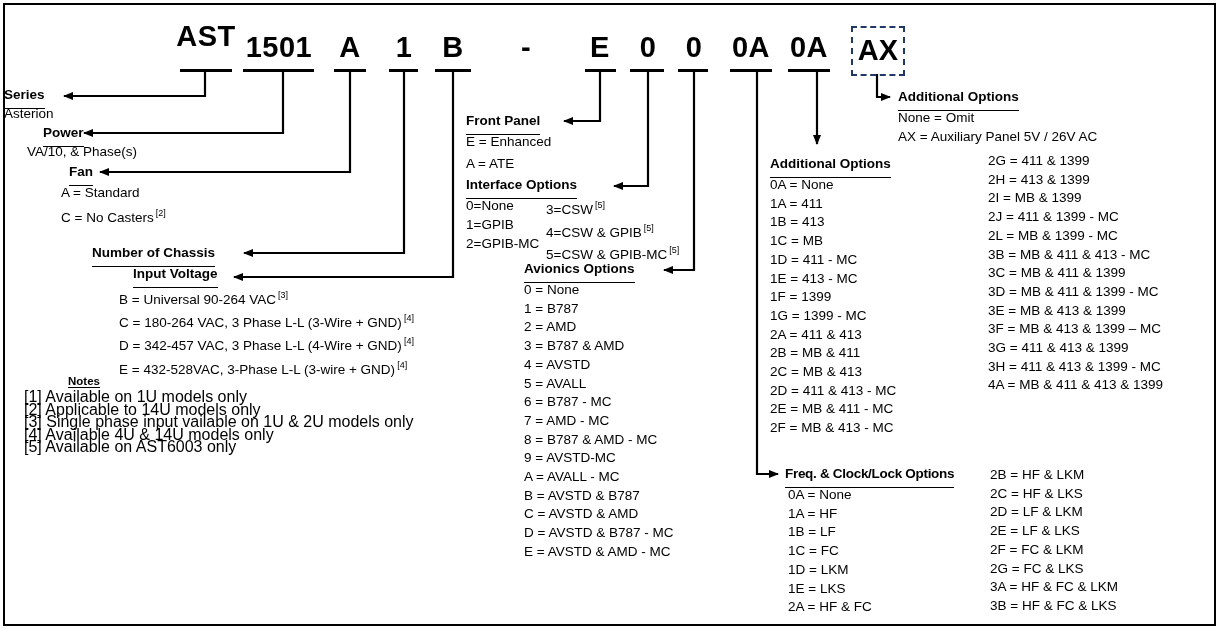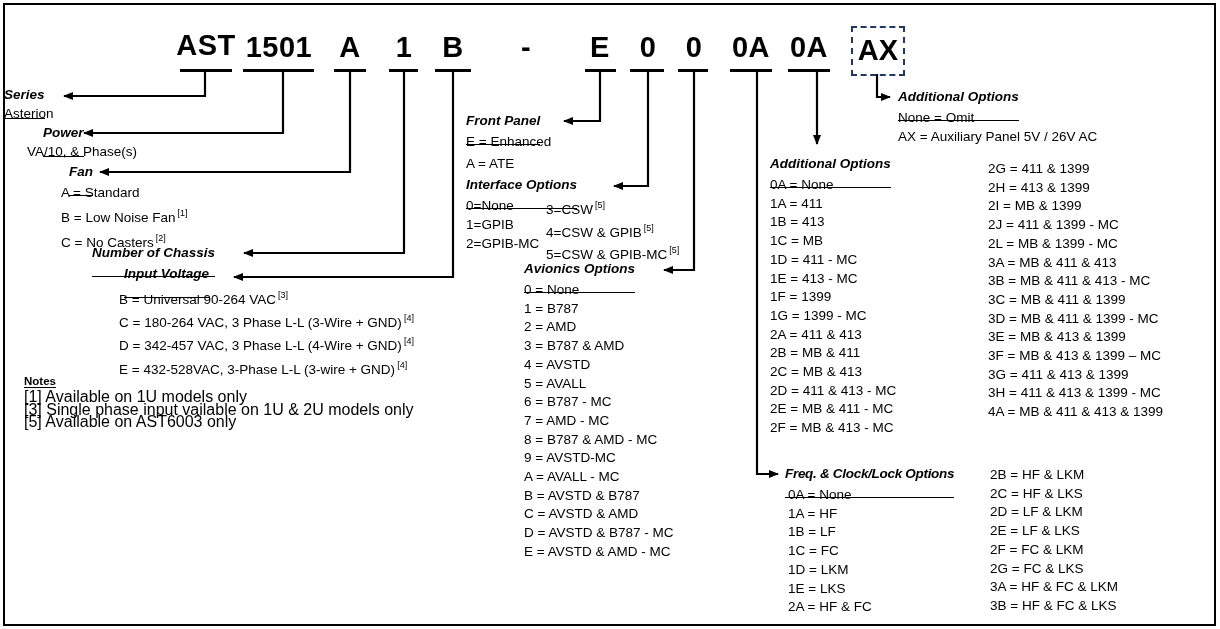--- a/index.html
+++ b/index.html
@@ -7,30 +7,30 @@
     width:1220px; height:629px; position:relative; overflow:hidden;
     background:#ffffff; color:#000;
     font-family:"Liberation Sans", sans-serif;
   }
   .frame { position:absolute; left:3px; top:3px; width:1209px; height:619px; border:2px solid #000; }
   .abs { position:absolute; white-space:nowrap; }
   .seg { font-size:29px; font-weight:bold; text-align:center; letter-spacing:0.5px; }
   .ax-box { border:2px dashed #1f3864; text-align:center; }
   .ax-box span { display:inline-block; line-height:44px; font-size:29px; font-weight:bold;text-align:center; }
   .hdr { font-weight:bold; font-size:13.5px; }
-  .hdr .u { border-bottom:1.6px solid #000; padding-bottom:16px; display:inline-block;font-style:italic; }
+  .hdr .u { border-bottom:1.6px solid #000; padding-bottom:6px; display:inline-block; }
   .list .row { font-size:13.5px; white-space:nowrap; }
   .lh187 .row { line-height:18.7px; }
   .lh19  .row { line-height:19px; }
   .lh20  .row { line-height:20px; }
   .lh215 .row { line-height:21.5px; }
   .sub { font-size:13.5px; }
   sup.r { font-size:9px; vertical-align:super; margin-left:2px; }
   .notes-hdr { font-size:11.5px; font-weight:bold; }
-  .notes-hdr .u { border-bottom:1.3px solid #000; display:inline-block; }
+  .notes-hdr .u { border-bottom:1.3px solid #000; display:inline-block;margin-left:44px; }
   .notes .row { font-size:16px; line-height:12.6px; }
   .tight { letter-spacing:-0.3px; }
   svg.lines { position:absolute; left:0; top:0; pointer-events:none; }
 </style>
 </head>
 <body>
 
 <div class="frame"></div>
 
 <svg class="lines" width="1220" height="629" viewBox="0 0 1220 629">
@@ -61,21 +61,21 @@
     <path d="M453,72 V277 H234"></path>
     <path d="M600,72 V121 H564"></path>
     <path d="M648,72 V186 H614"></path>
     <path d="M694,72 V270 H664"></path>
     <path d="M757,72 V474 H778"></path>
     <path d="M817,72 V144"></path>
     <path d="M877,74 V97 H890"></path>
   </g>
 </svg>
 
-<div class="abs seg" style="left:170px;top:29px;width:72px">AST</div>
+<div class="abs seg" style="left:170px;top:20px;width:72px">AST</div>
 <div class="abs seg" style="left:238px;top:31px;width:82px">1501</div>
 <div class="abs seg" style="left:328px;top:31px;width:44px">A</div>
 <div class="abs seg" style="left:382px;top:31px;width:44px">1</div>
 <div class="abs seg" style="left:431px;top:31px;width:44px">B</div>
 <div class="abs seg" style="left:512px;top:31px;width:28px">-</div>
 <div class="abs seg" style="left:578px;top:31px;width:44px">E</div>
 <div class="abs seg" style="left:626px;top:31px;width:44px">0</div>
 <div class="abs seg" style="left:672px;top:31px;width:44px">0</div>
 <div class="abs seg" style="left:724px;top:31px;width:54px">0A</div>
 <div class="abs seg" style="left:782px;top:31px;width:54px">0A</div>
@@ -86,40 +86,41 @@
 <div class="abs hdr" style="left:4px;top:87px"><span class="u">Series</span></div>
 <div class="abs sub" style="left:4px;top:106px">Asterion</div>
 
 <div class="abs hdr" style="left:43px;top:125px"><span class="u">Power</span></div>
 <div class="abs sub" style="left:27px;top:144px">VA/10, &amp; Phase(s)</div>
 
 <div class="abs hdr" style="left:69px;top:164px"><span class="u">Fan</span></div>
 <div class="abs list lh20" style="left:61px;top:183px">
 
 <div class="row"><span class="t">A = Standard</span></div>
-    <div class="row"><span class="t">B = Low Noise Fan</span><sup class="r">[1]</sup></div>
     <div class="row"><span class="t">C = No Casters</span><sup class="r">[2]</sup></div>
   </div>
 
 <div class="abs hdr" style="left:92px;top:245px"><span class="u">Number of Chassis</span></div>
 
-<div class="abs hdr" style="left:124px;top:266px"><span class="u">Input Voltage</span></div>
+<div class="abs hdr" style="left:133px;top:266px"><span class="u">Input Voltage</span></div>
 <div class="abs list lh187" style="left:119px;top:286px">
 
 <div class="row"><span class="t">B = Universal 90-264 VAC</span><sup class="r">[3]</sup></div>
     <div class="row"><span class="t">C = 180-264 VAC, 3 Phase L-L  (3-Wire + GND)</span><sup class="r">[4]</sup></div>
     <div class="row"><span class="t">D = 342-457 VAC, 3 Phase L-L  (4-Wire + GND)</span><sup class="r">[4]</sup></div>
     <div class="row"><span class="t">E = 432-528VAC, 3-Phase L-L  (3-wire + GND)</span><sup class="r">[4]</sup></div>
   </div>
 
 <div class="abs notes-hdr" style="left:24px;top:375px"><span class="u">Notes</span></div>
 <div class="abs list notes" style="left:24px;top:391px">
 
 <div class="row"><span class="t">[1] Available on 1U models only</span></div>
+    <div class="row"><span class="t">[2] Applicable to 14U models only</span></div>
     <div class="row"><span class="t">[3] Single phase input vailable on 1U &amp; 2U models only</span></div>
+    <div class="row"><span class="t">[4] Available 4U &amp; 14U models only</span></div>
     <div class="row"><span class="t">[5] Available on AST6003 only</span></div>
   </div>
 
 <div class="abs hdr" style="left:466px;top:113px"><span class="u">Front Panel</span></div>
 <div class="abs list lh215" style="left:466px;top:131px">
 
 <div class="row"><span class="t">E = Enhanced</span></div>
     <div class="row"><span class="t">A = ATE</span></div>
   </div>
 
@@ -175,28 +176,27 @@
     <div class="row"><span class="t">1E = 413 - MC</span></div>
     <div class="row"><span class="t">1F = 1399</span></div>
     <div class="row"><span class="t">1G = 1399 - MC</span></div>
     <div class="row"><span class="t">2A = 411 &amp; 413</span></div>
     <div class="row"><span class="t">2B = MB &amp; 411</span></div>
     <div class="row"><span class="t">2C = MB &amp; 413</span></div>
     <div class="row"><span class="t">2D = 411 &amp; 413 - MC</span></div>
     <div class="row"><span class="t">2E = MB &amp; 411 - MC</span></div>
     <div class="row"><span class="t">2F = MB &amp; 413 - MC</span></div>
   </div>
-<div class="abs list lh187" style="left:988px;top:160px">
+<div class="abs list lh187" style="left:988px;top:152px">
 
 <div class="row"><span class="t">2G = 411 &amp; 1399</span></div>
     <div class="row"><span class="t">2H = 413 &amp; 1399</span></div>
     <div class="row"><span class="t">2I = MB &amp; 1399</span></div>
     <div class="row"><span class="t">2J = 411 &amp; 1399 - MC</span></div>
     <div class="row"><span class="t">2L = MB &amp; 1399 - MC</span></div>
-    <div class="row"><span class="t">3A = MB &amp; 411 &amp; 413</span></div>
     <div class="row"><span class="t">3B = MB &amp; 411 &amp; 413 - MC</span></div>
     <div class="row"><span class="t">3C = MB &amp; 411 &amp; 1399</span></div>
     <div class="row"><span class="t">3D = MB &amp; 411 &amp; 1399 - MC</span></div>
     <div class="row"><span class="t">3E = MB &amp; 413 &amp; 1399</span></div>
     <div class="row"><span class="t">3F = MB &amp; 413 &amp; 1399 – MC</span></div>
     <div class="row"><span class="t">3G = 411 &amp; 413 &amp; 1399</span></div>
     <div class="row"><span class="t">3H = 411 &amp; 413 &amp; 1399 - MC</span></div>
     <div class="row"><span class="t">4A = MB &amp; 411 &amp; 413 &amp; 1399</span></div>
   </div>
 

